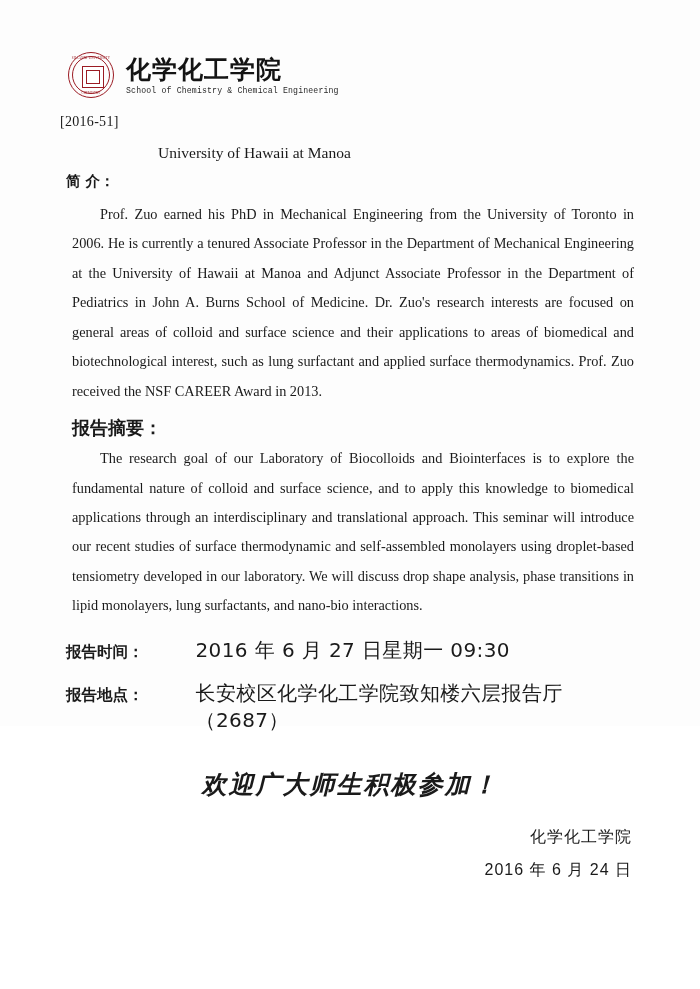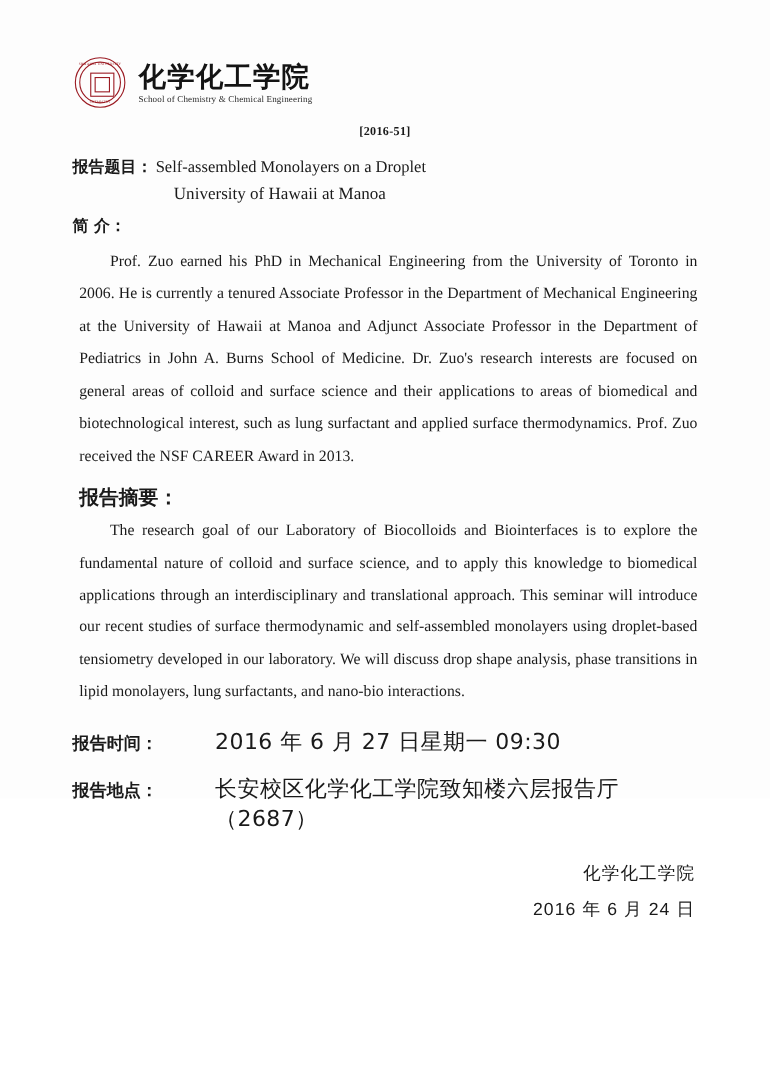--- a/index.html
+++ b/index.html
@@ -91,40 +91,38 @@
     letter-spacing: 1px;
     color: #141414;
     line-height: 1.12;
     font-family: "DejaVu Sans", sans-serif;
   }
   .school-en {
     font-size: 8.2px;
     letter-spacing: 0.15px;
     color: #2a2a2a;
     margin-top: 2px;
-    font-family: Liberation Serif, serif;
+    font-family: Liberation Mono, monospace;
   }
 
   
   .doc-title {
     text-align: center;
     font-size: 35px;
     letter-spacing: 10px;
     font-weight: bold;
     margin-top: 26px;
     font-family: "DejaVu Sans", sans-serif;
     color: #111;
     font-style: italic;
   }
   .doc-number {
-    text-align: center;
-    font-size: 11px;
+    font-size: 14px;
     margin-top: 16px;
     letter-spacing: 0.3px;
-    font-weight: bold;
   }
 
   
   .fields {
     margin-top: 16px;
     padding-left: 6px;
   }
   .field-row {
     display: flex;
     align-items: baseline;
@@ -236,24 +234,20 @@
     <div class="school-block">
       <div class="school-cn">化学化工学院</div>
       <div class="school-en">School of Chemistry &amp; Chemical Engineering</div>
     </div>
   </div>
 
   <div class="doc-number">[2016-51]</div>
 
   <div class="fields">
 
-    <div class="field-row">
-      <span class="field-label">报告题目：</span>
-      <span class="field-value">Self-assembled Monolayers on a Droplet</span>
-    </div>
 
 
     <div class="affil-row">University of Hawaii at Manoa</div>
 
     <div class="field-row">
       <span class="field-label">简  介：</span>
     </div>
 
     <p class="para">Prof. Zuo earned his PhD in Mechanical Engineering from the University of Toronto in 2006. He is currently a tenured Associate Professor in the Department of Mechanical Engineering at the University of Hawaii at Manoa and Adjunct Associate Professor in the Department of Pediatrics in John A. Burns School of Medicine. Dr. Zuo's research interests are focused on general areas of colloid and surface science and their applications to areas of biomedical and biotechnological interest, such as lung surfactant and applied surface thermodynamics. Prof. Zuo received the NSF CAREER Award in 2013.</p>
 
@@ -265,19 +259,20 @@
   <div class="tp-row">
     <span class="tp-label">报告时间：</span>
     <span class="tp-value">2016 年 6 月 27 日星期一 09:30</span>
   </div>
 
   <div class="tp-row">
     <span class="tp-label">报告地点：</span>
     <span class="tp-value">长安校区化学化工学院致知楼六层报告厅（2687）</span>
   </div>
 
+  <div class="welcome">欢迎广大师生积极参加！</div>
 
   <div class="sign">
     <div class="sign-org">化学化工学院</div>
     <div class="sign-date">2016 年 6 月 24 日</div>
   </div>
 
 </div>
 
 </body></html>

